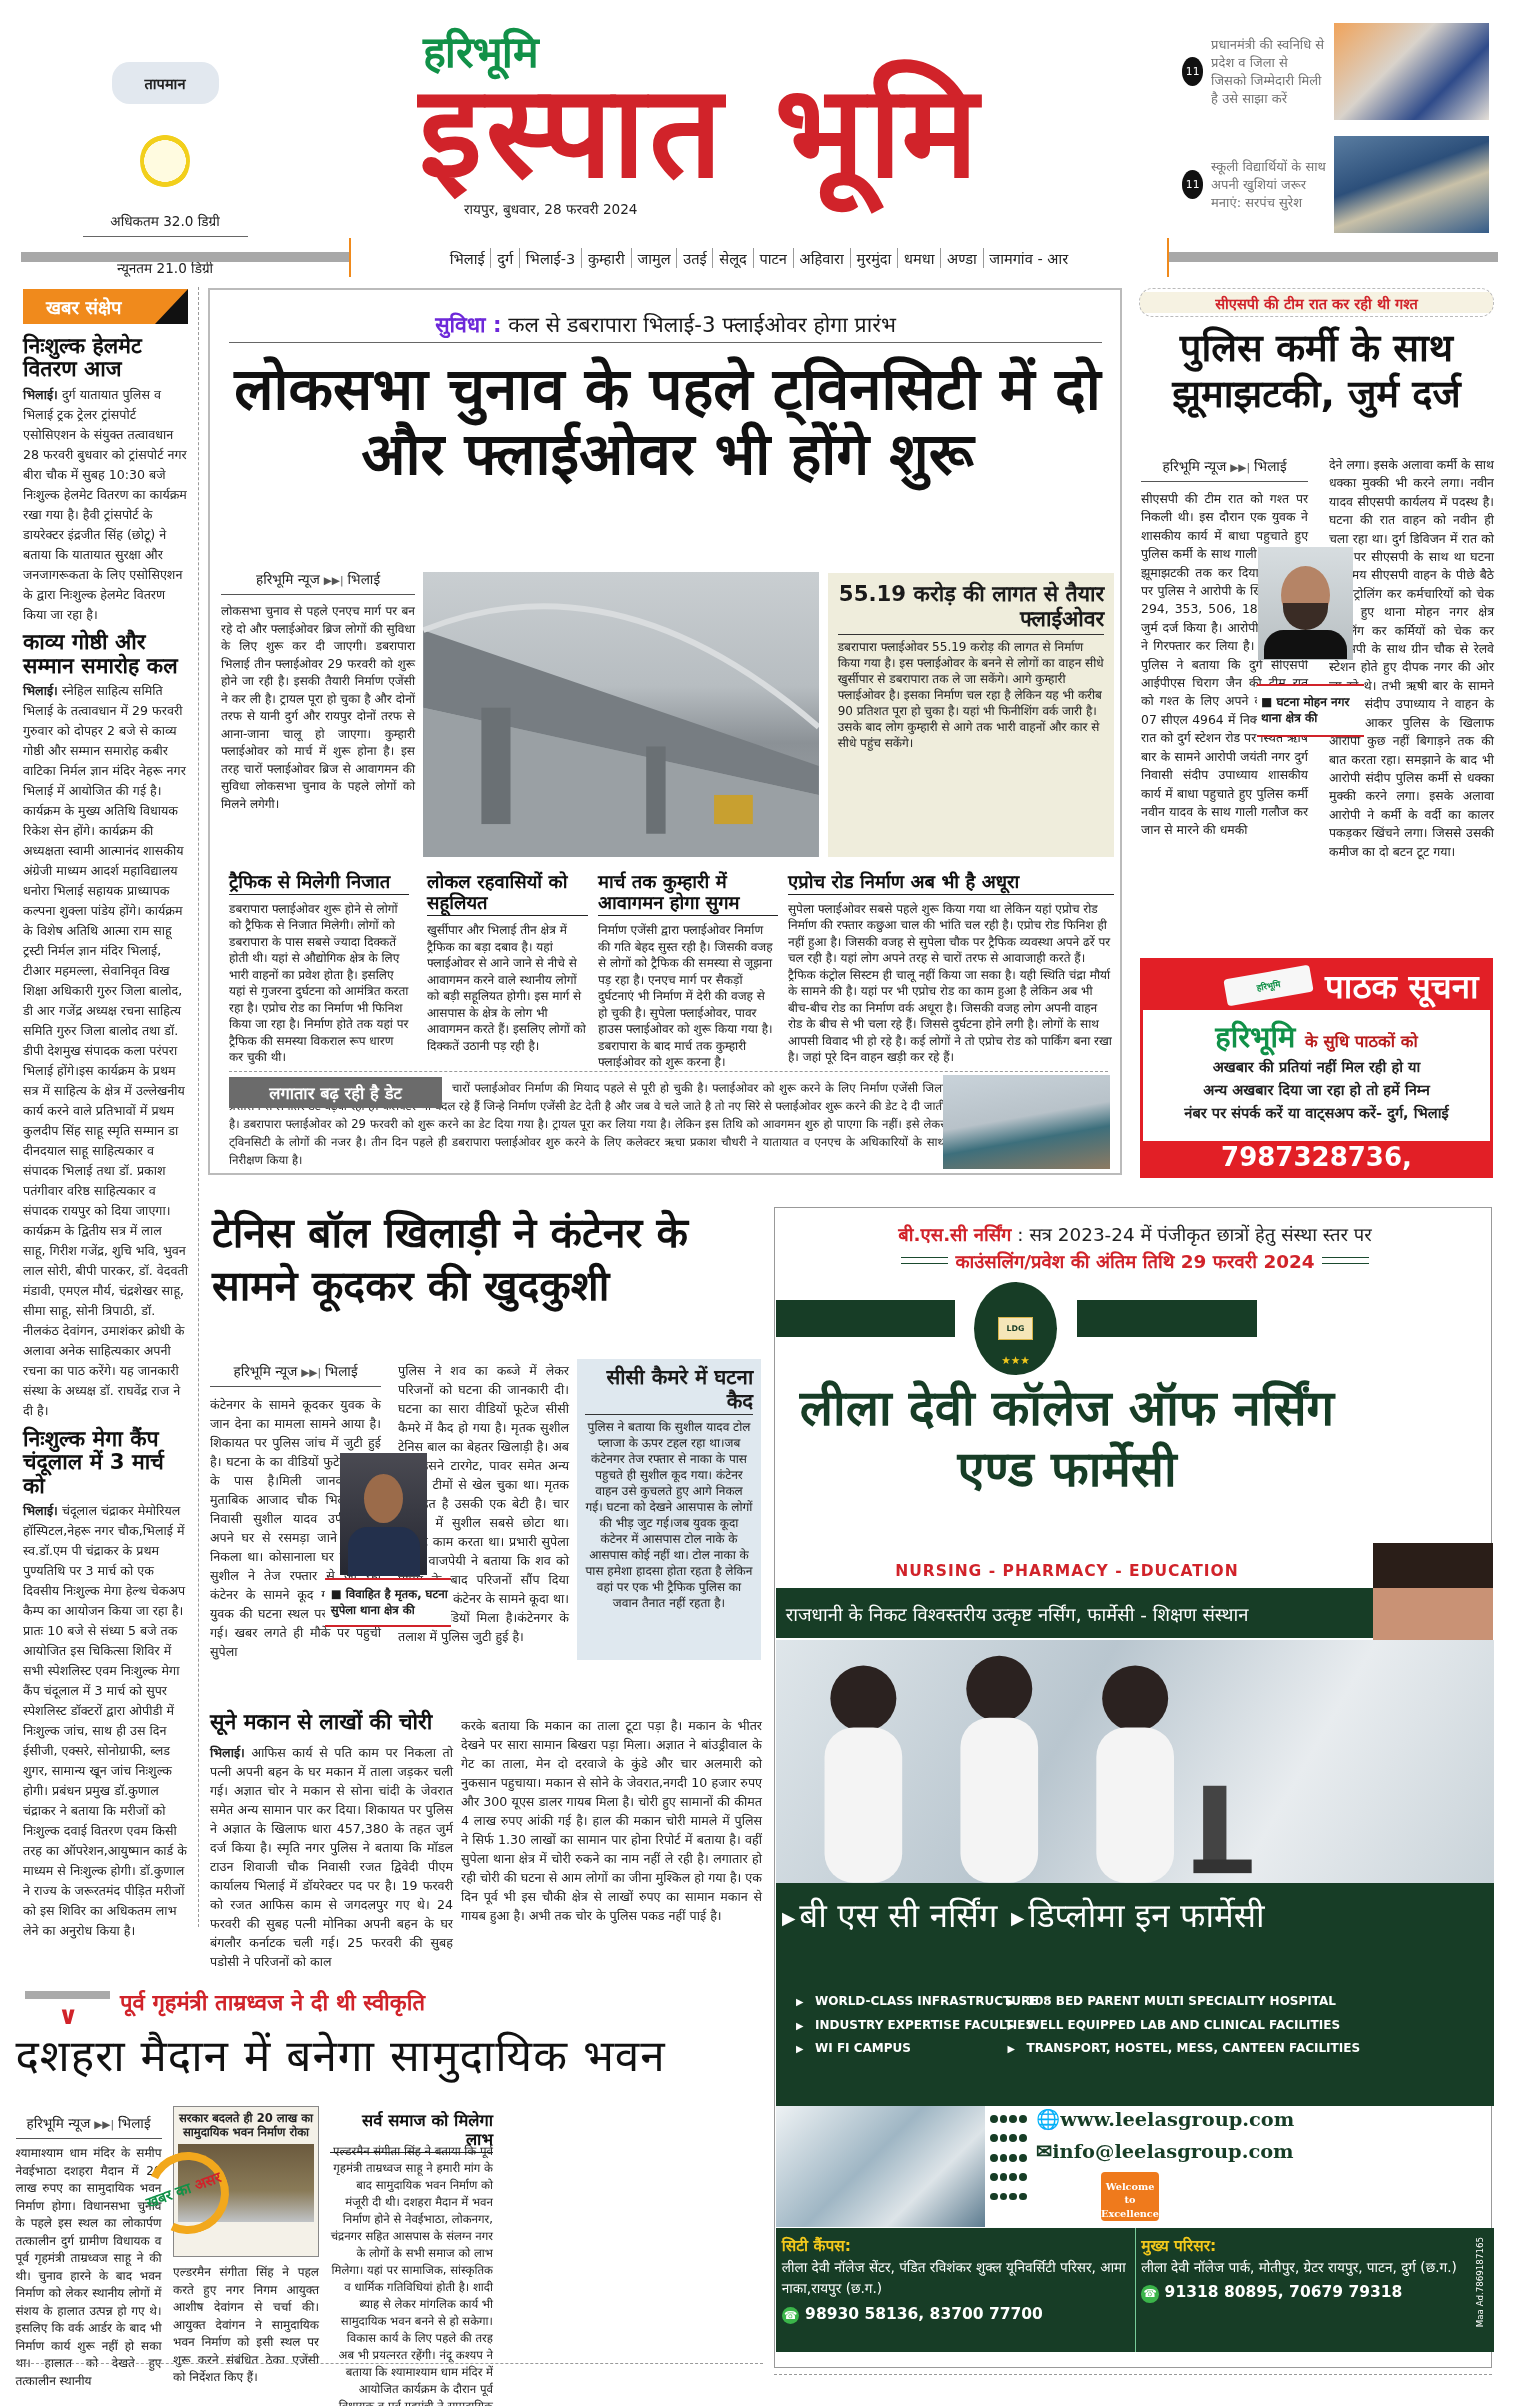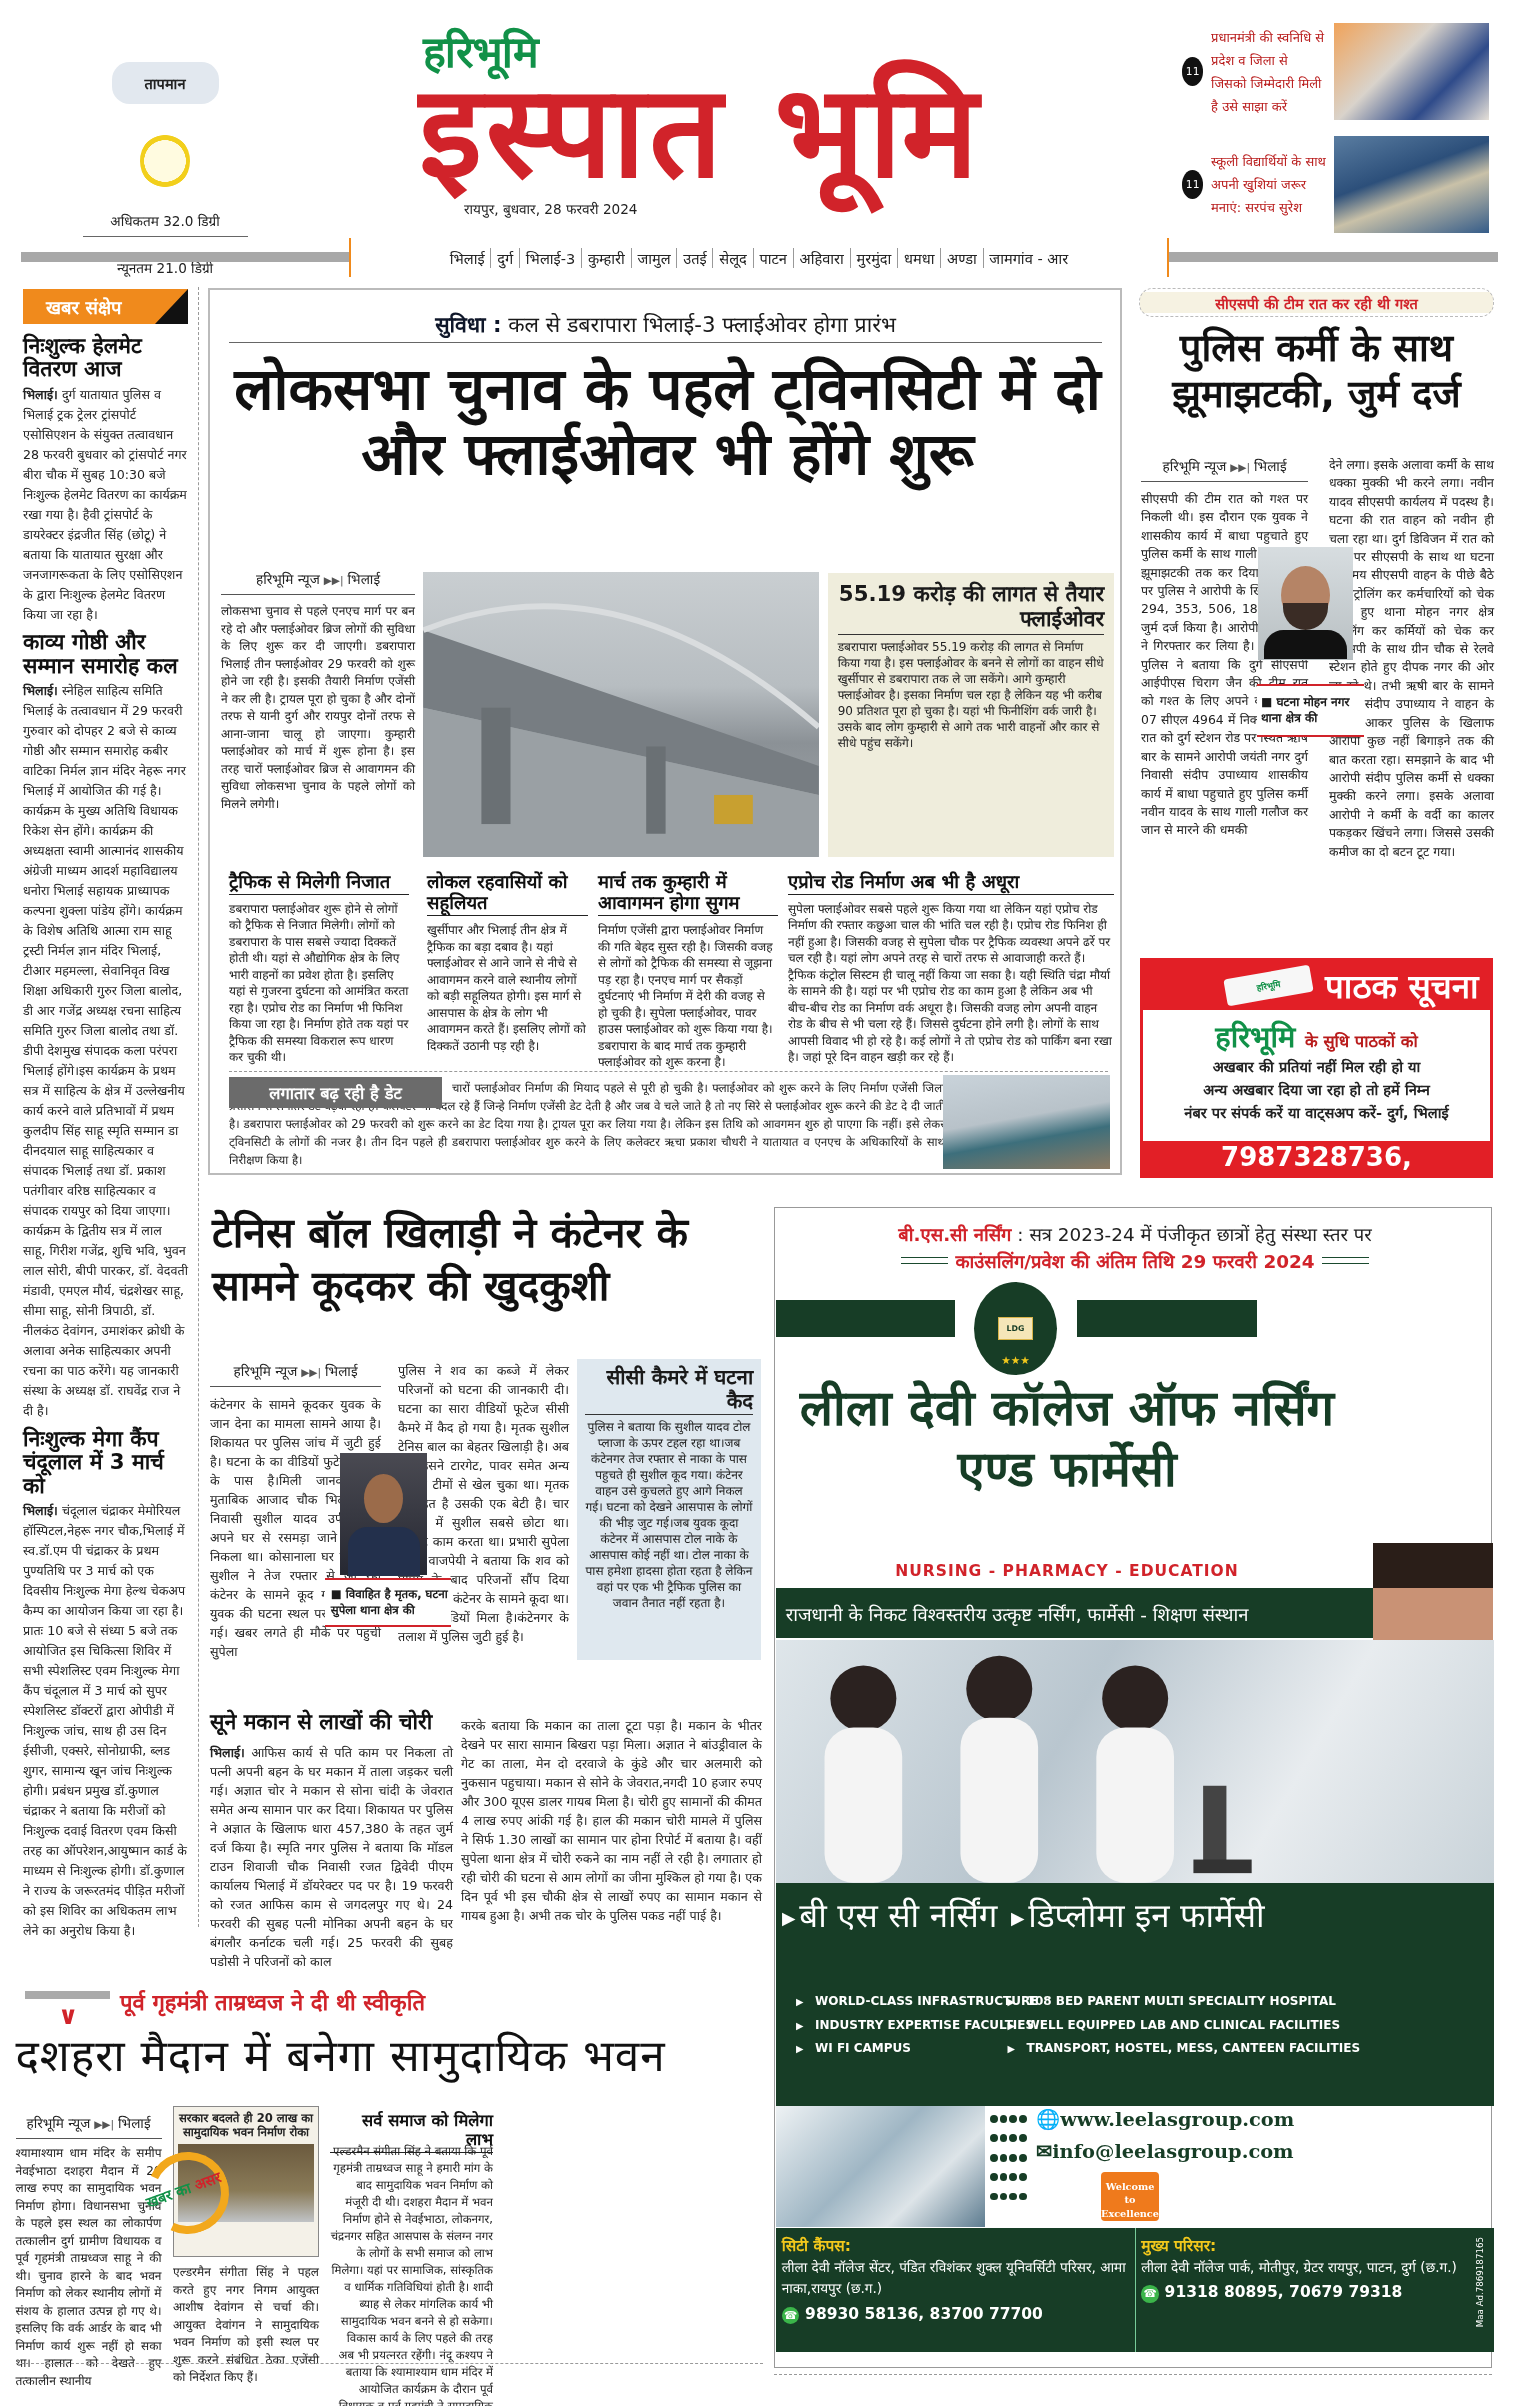--- a/index.html
+++ b/index.html
@@ -23,32 +23,32 @@
 #temp-max{border-bottom:1.9px solid #666;width:165px;margin:16px auto}
 #brand-small{left:423px;top:21.3px;font-size:43px;font-weight:bold;color:#119148;letter-spacing:-1px}
 #brand-big{left:419px;top:68px;font-size:128px;font-weight:bold;color:#d1232a;letter-spacing:3.9px;line-height:1}
 #dateline{left:464px;top:199px;font-size:13.6px;color:#222}
 #cities{left:349px;top:238px;width:820px;height:39px;border-left:2.9px solid #f08a1c;border-right:2.9px solid #f08a1c;display:flex;justify-content:center;align-items:center;background:#fff;z-index:2}
 #cities span{font-size:14.6px;color:#222;padding:0 5.8px;border-right:1px solid #999;white-space:nowrap}
 #cities span:last-child{border-right:none}
 #gray-band{left:21.3px;top:252px;width:1477px;height:9.7px;background:#a8a8a8}
 .teaser{left:1182px;width:320px;display:flex;align-items:center}
 .teaser-num{width:21.3px;height:29px;border-radius:50%;background:#111;color:#fff;font-size:10.7px;display:flex;align-items:center;justify-content:center;margin-right:7.8px;flex-shrink:0}
-.teaser-text{font-size:13px;line-height:23px;width:115px;color:#b91c1c}
+.teaser-text{font-size:13px;line-height:18px;width:115px;color:#737373}
 .teaser-img{width:155px;height:97px;margin-left:7.8px}
 
 #brief-tag{left:23px;top:289px;width:165px;height:35px;background:#f08a1c;color:#fff;font-size:18.4px;font-weight:bold;display:flex;align-items:center;padding-left:23px}
 #brief-tag:after{content:"";position:absolute;right:0;top:0;border-top:35px solid transparent;border-right:33px solid #111;}
 #left-col{left:23px;top:328px;width:165px}
 #left-col .hd{font-size:21.3px;margin:5.8px 0 3.9px}
 #left-col .body-text{font-size:12.6px;line-height:20px;text-align:left}
 
 #fly-box{left:208px;top:288px;width:914px;height:887px;border:2.9px solid #bbb}
 #fly-kicker{left:229px;top:309px;width:873px;font-size:21.3px;text-align:center;border-bottom:1px solid #666;padding-bottom:3.9px}
-#fly-kicker .red{color:#0f172a;font-weight:bold}
+#fly-kicker .red{color:#6d28d9;font-weight:bold}
 #fly-headline{left:221px;top:357px;width:893px;font-size:58px;text-align:center;line-height:1.12}
 #fly-byline{left:221px;top:569px;width:194px}
 #fly-body{left:221px;top:603px;width:194px}
 #fly-photo{left:423px;top:572px;width:396px;height:285px}
 #cost-box{left:828px;top:573px;width:286px;height:284px;background:#efeddc;padding:7.8px 9.7px}
 #cost-hd{font-size:21.3px;font-weight:bold;text-align:right;border-bottom:1.9px solid #333;line-height:1.2;padding-bottom:1.9px;margin-bottom:3.9px}
 #cost-body{font-size:12px;line-height:16px;color:#222}
 .sub-col{top:871px;font-size:12px}
 .sub-col .small-text{text-align:left;line-height:16.5px}
 #date-tag{left:229px;top:1077px;width:213px;height:31px;background:#6b6b6b;color:#fff;font-size:16.5px;font-weight:bold;display:flex;align-items:center;justify-content:center}

